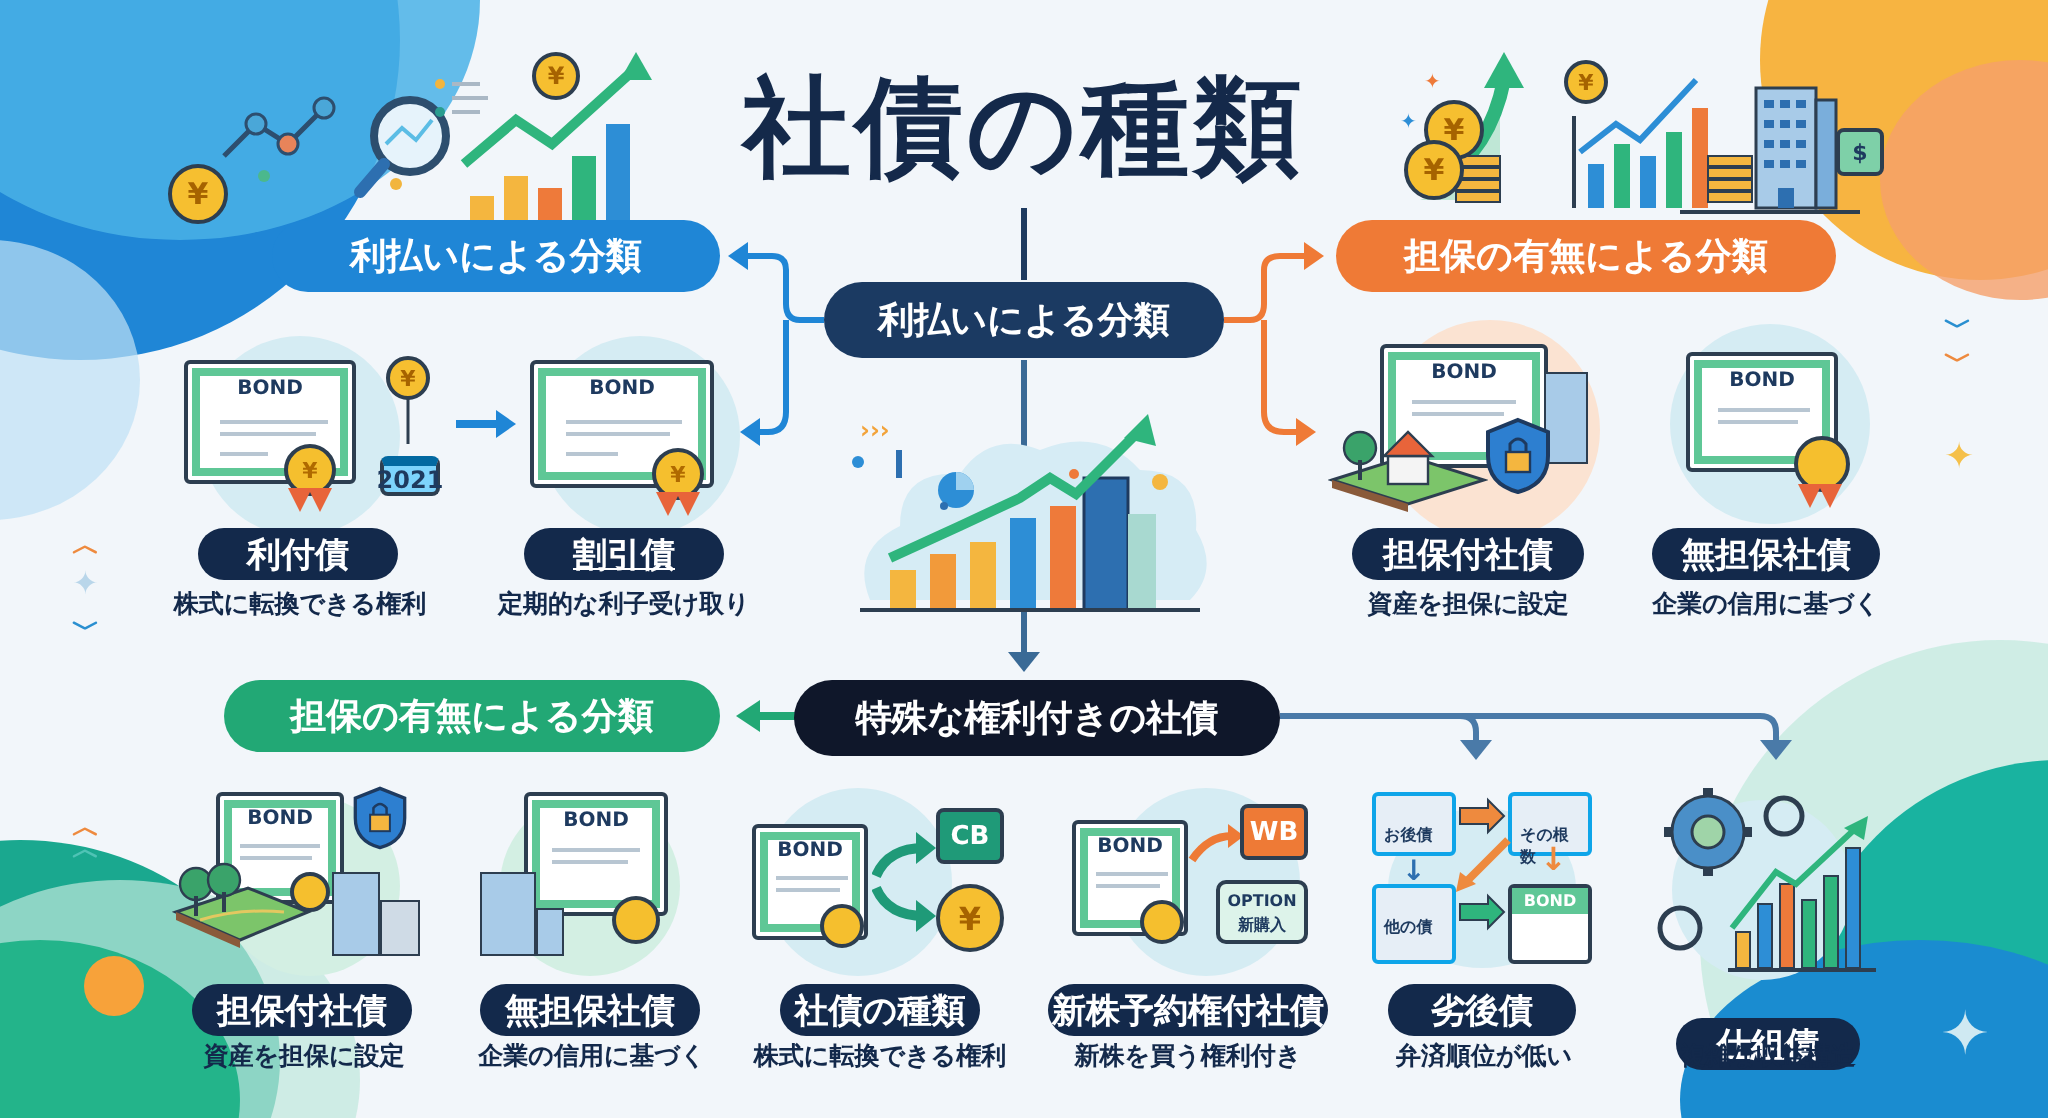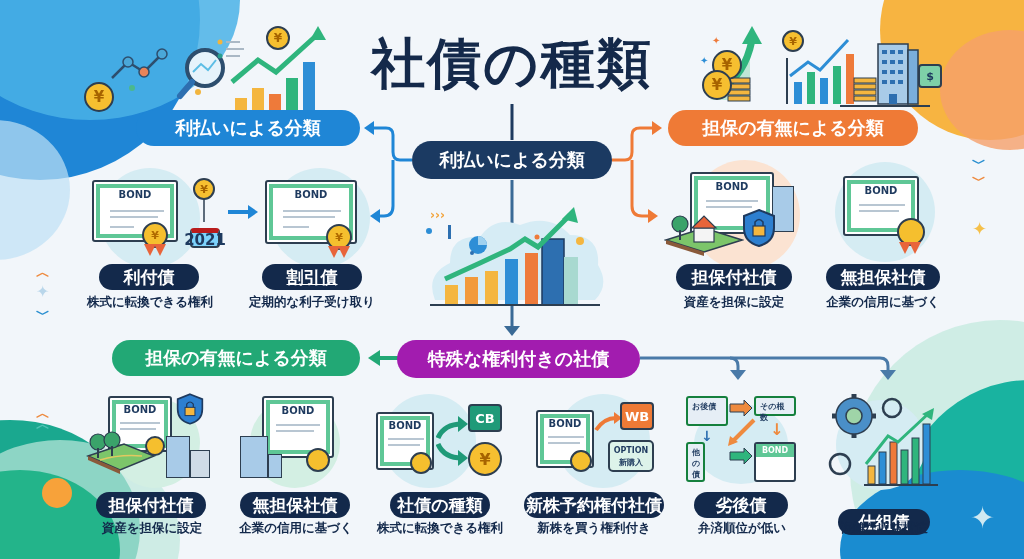--- a/index.html
+++ b/index.html
@@ -16,21 +16,21 @@
     position: absolute; left: 362px; top: 28px; width: 300px; text-align: center;
     font-size: 54px; font-weight: bold; color: #14294a; letter-spacing: 2px;
   }
   .pill {
     position: absolute; border-radius: 22px; color: #fff; font-weight: bold;
     display: flex; align-items: center; justify-content: center; white-space: nowrap;
   }
   .pill-blue { background: #1f86d6; }
   .pill-orange { background: #ef7a36; }
   .pill-green { background: #22a875; }
-  .pill-navy { background: #a21caf; }
+  .pill-navy { background: #0f172a; }
   .label {
     position: absolute; height: 26px; border-radius: 14px; background: #13294b; color: #fff;
     font-weight: bold; font-size: 17px; display: flex; align-items: center; justify-content: center;
   }
   .desc {
     position: absolute; text-align: center; font-size: 12.5px; font-weight: bold; color: #13294b;
     white-space: nowrap;
   }
   .circle-bg { position: absolute; border-radius: 50%; background: #d5ecf3; }
   .bond {
@@ -50,22 +50,22 @@
   .ribbon { position: absolute; width: 0; height: 0; border-left: 6px solid transparent; border-right: 6px solid transparent; border-top: 12px solid #e8643a; }
   .coin {
     position: absolute; border-radius: 50%; background: #f6bf30; border: 2px solid #2d3e50;
     display: flex; align-items: center; justify-content: center; font-weight: bold; color: #a66300;
   }
   .tag-box {
     position: absolute; border: 2px solid #2d3e50; border-radius: 4px; display:flex; align-items:center; justify-content:center;
     font-weight: bold; color: #fff; font-size: 13px;
   }
   .mini-box {
-    position: absolute; background: #e6eef6; border: 2px solid #15803d; border-radius: 3px;
-    font-size: 8px; font-weight: bold; color: #1e3a5f; padding: 3px 4px;
+    position: absolute; background: #e6eef6; border: 2px solid #0ea5e9; border-radius: 3px;
+    font-size: 8px; font-weight: bold; color: #1e3a5f; padding: 14px 4px;
   }
   .deco { position: absolute; font-weight: bold; }
 </style>
 </head>
 <body>
 
 <div class="blob" style="left:-120px;top:-140px;width:320px;height:320px;background:#1f86d6;"></div>
 <div class="blob" style="left:-60px;top:-120px;width:300px;height:240px;background:#4ab2e6;opacity:.85;"></div>
 <div class="blob" style="left:-80px;top:120px;width:150px;height:140px;background:#bfe1f5;opacity:.7;"></div>
 <div class="blob" style="left:880px;top:-80px;width:220px;height:220px;background:#f7b441;"></div>
@@ -231,21 +231,21 @@
   <div class="bond" style="left:92px;top:180px;width:86px;height:62px;">
     <div class="bt">BOND</div>
     <div class="ln" style="left:16px;top:28px;width:54px;"></div>
     <div class="ln" style="left:16px;top:34px;width:48px;"></div>
     <div class="ln" style="left:16px;top:44px;width:24px;"></div>
   </div>
   <div class="medal" style="left:142px;top:222px;">¥</div>
   <div class="ribbon" style="left:144px;top:244px;"></div>
   <div class="ribbon" style="left:154px;top:244px;"></div>
   <div class="coin" style="left:193px;top:178px;width:22px;height:22px;font-size:11px;">¥</div>
-  <div class="tag-box" style="left:190px;top:228px;width:30px;height:20px;background:#7dd3fc;color:#1e3a5f;font-size:15px;border-top:5px solid #b91c1c;">2021</div>
+  <div class="tag-box" style="left:190px;top:228px;width:30px;height:20px;background:#7dd3fc;color:#1e3a5f;font-size:12px;border-top:5px solid #0369a1;">2021</div>
   <div class="label" style="left:99px;top:264px;width:100px;">利付債</div>
   <div class="desc" style="left:70px;top:294px;width:160px;">株式に転換できる権利</div>
 </div>
 
 <div>
   <div class="circle-bg" style="left:270px;top:168px;width:100px;height:100px;"></div>
   <div class="bond" style="left:265px;top:180px;width:92px;height:64px;">
     <div class="bt">BOND</div>
     <div class="ln" style="left:16px;top:28px;width:58px;"></div>
     <div class="ln" style="left:16px;top:34px;width:52px;"></div>
@@ -377,21 +377,21 @@
     <div>新購入</div>
   </div>
   <div class="label" style="left:524px;top:492px;width:140px;font-family:Liberation Serif, serif;">新株予約権付社債</div>
   <div class="desc" style="left:524px;top:520px;width:140px;">新株を買う権利付き</div>
 </div>
 
 <div>
   <div class="circle-bg" style="left:694px;top:404px;width:94px;height:80px;"></div>
   <div class="mini-box" style="left:686px;top:396px;width:42px;height:30px;">お後債</div>
   <div class="mini-box" style="left:754px;top:396px;width:42px;height:20px;">その根数</div>
-  <div class="mini-box" style="left:686px;top:442px;width:19px;height:40px;">他の債</div>
+  <div class="mini-box" style="left:686px;top:442px;width:42px;height:40px;">他の債</div>
   <div class="abs" style="left:754px;top:442px;width:42px;height:40px;background:#fff;border:2px solid #2d3e50;border-radius:3px;">
     <div style="background:#5fc796;color:#fff;font-size:8px;font-weight:bold;text-align:center;height:13px;line-height:13px;">BOND</div>
   </div>
   <svg class="abs" style="left:726px;top:398px;" width="32" height="80" viewBox="0 0 32 80">
     <polygon points="4,6 18,6 18,2 26,10 18,18 18,14 4,14" fill="#ee8a3e" stroke="#2d3e50" stroke-width="1"></polygon>
     <line x1="28" y1="22" x2="6" y2="44" stroke="#ee8a3e" stroke-width="4"></line>
     <polygon points="2,48 4,38 12,44" fill="#ee8a3e"></polygon>
     <polygon points="4,54 18,54 18,50 26,58 18,66 18,62 4,62" fill="#2fb57d" stroke="#2d3e50" stroke-width="1"></polygon>
   </svg>
   <div class="abs" style="left:701px;top:428px;color:#2d6fb0;font-size:14px;font-weight:bold;">↓</div>

